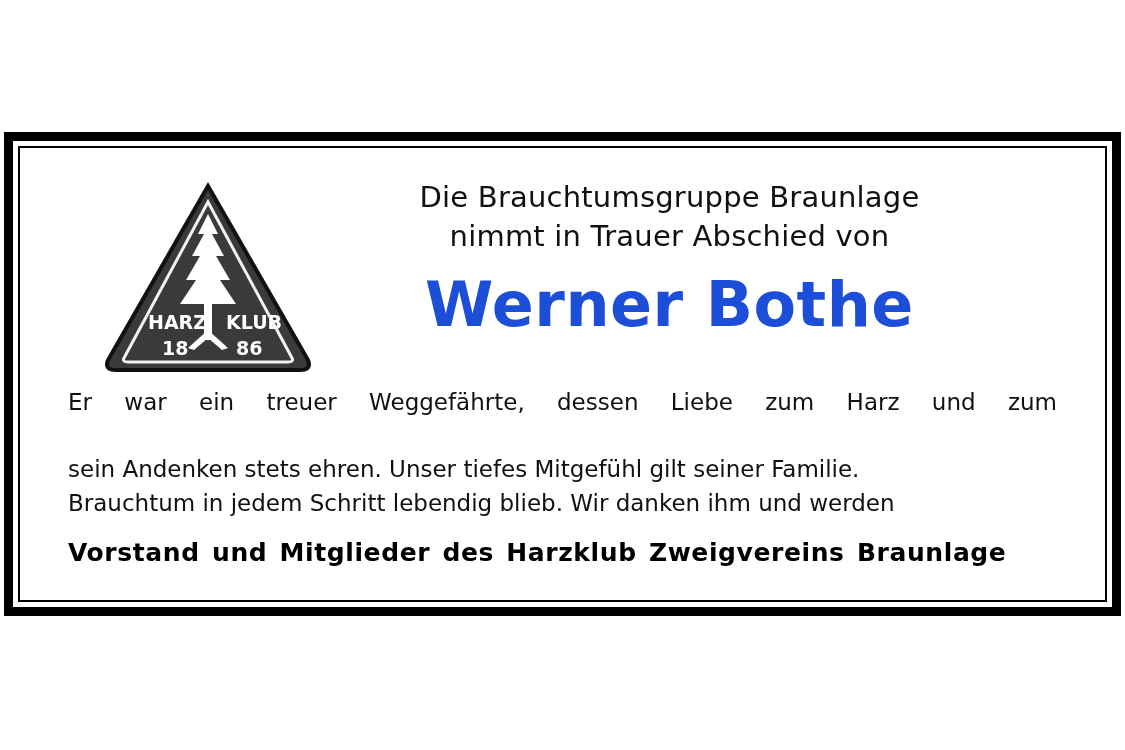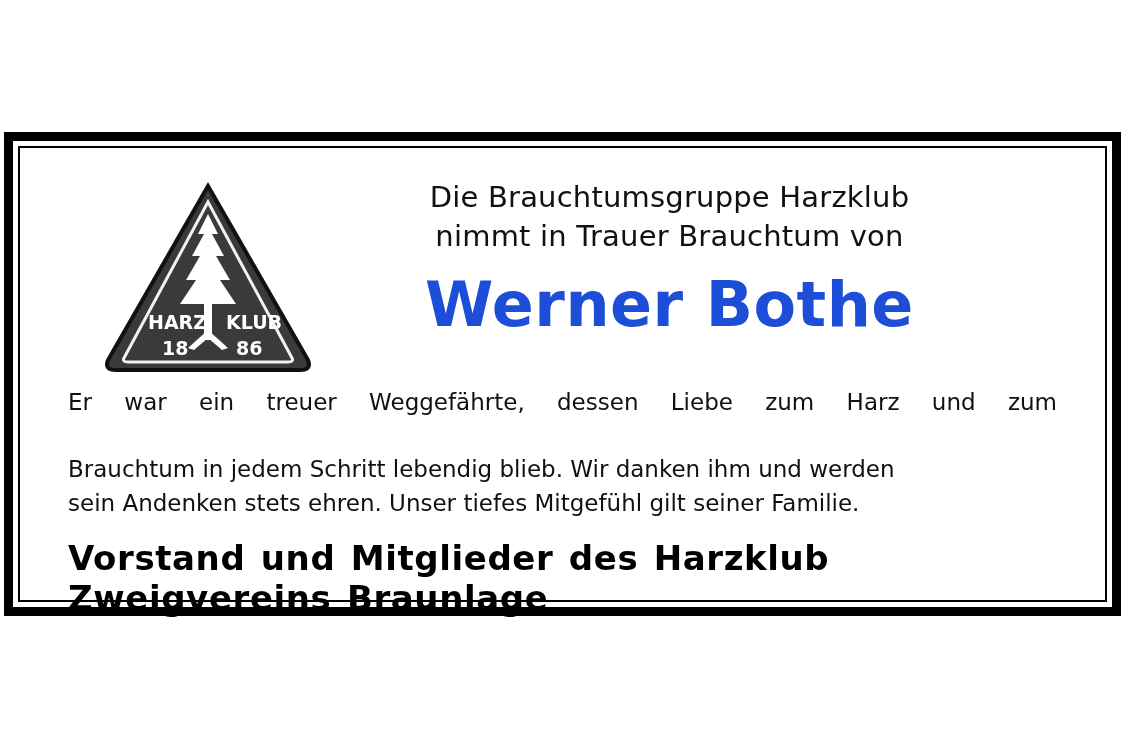--- a/index.html
+++ b/index.html
@@ -123,21 +123,21 @@
     text-align: justify;
   }
   .line-justify::after {
     content: "";
     display: inline-block;
     width: 100%;
   }
 
   .signature {
     margin-top: 18px;
-    font-size: 34px;
+    font-size: 25px;
     font-weight: bold;
     color: #000000;
     text-align: left;
     letter-spacing: 0.6px;
     word-spacing: 3px;
     padding-left: 4px;
   }
 </style>
 </head>
 <body>
@@ -167,31 +167,31 @@
                 <g fill="#ffffff" font-family="DejaVu Sans, sans-serif" font-weight="bold" font-size="19">
                   <text x="46" y="149">HARZ</text>
                   <text x="124" y="149">KLUB</text>
                   <text x="60" y="175">18</text>
                   <text x="134" y="175">86</text>
                 </g>
               </svg>
             </div>
 
             <div class="headline-wrap">
-              <div class="intro-line">Die Brauchtumsgruppe Harzklub</div>
-              <div class="intro-line">nimmt in Trauer Brauchtum von</div>
+              <div class="intro-line">Die Brauchtumsgruppe Braunlage</div>
+              <div class="intro-line">nimmt in Trauer Abschied von</div>
               <div class="deceased-name">Werner Bothe</div>
             </div>
 
           </div>
 
           <div class="body-text">
             <span class="line-justify">Er war ein treuer Weggefährte, dessen Liebe zum Harz und zum</span>
+            <span>sein Andenken stets ehren. Unser tiefes Mitgefühl gilt seiner Familie.</span>
             <span>Brauchtum in jedem Schritt lebendig blieb. Wir danken ihm und werden</span>
-            <span>sein Andenken stets ehren. Unser tiefes Mitgefühl gilt seiner Familie.</span>
           </div>
 
           <div class="signature">Vorstand und Mitglieder des Harzklub Zweigvereins Braunlage</div>
 
         </div>
       </div>
     </div>
   </div>
 
 </div>

